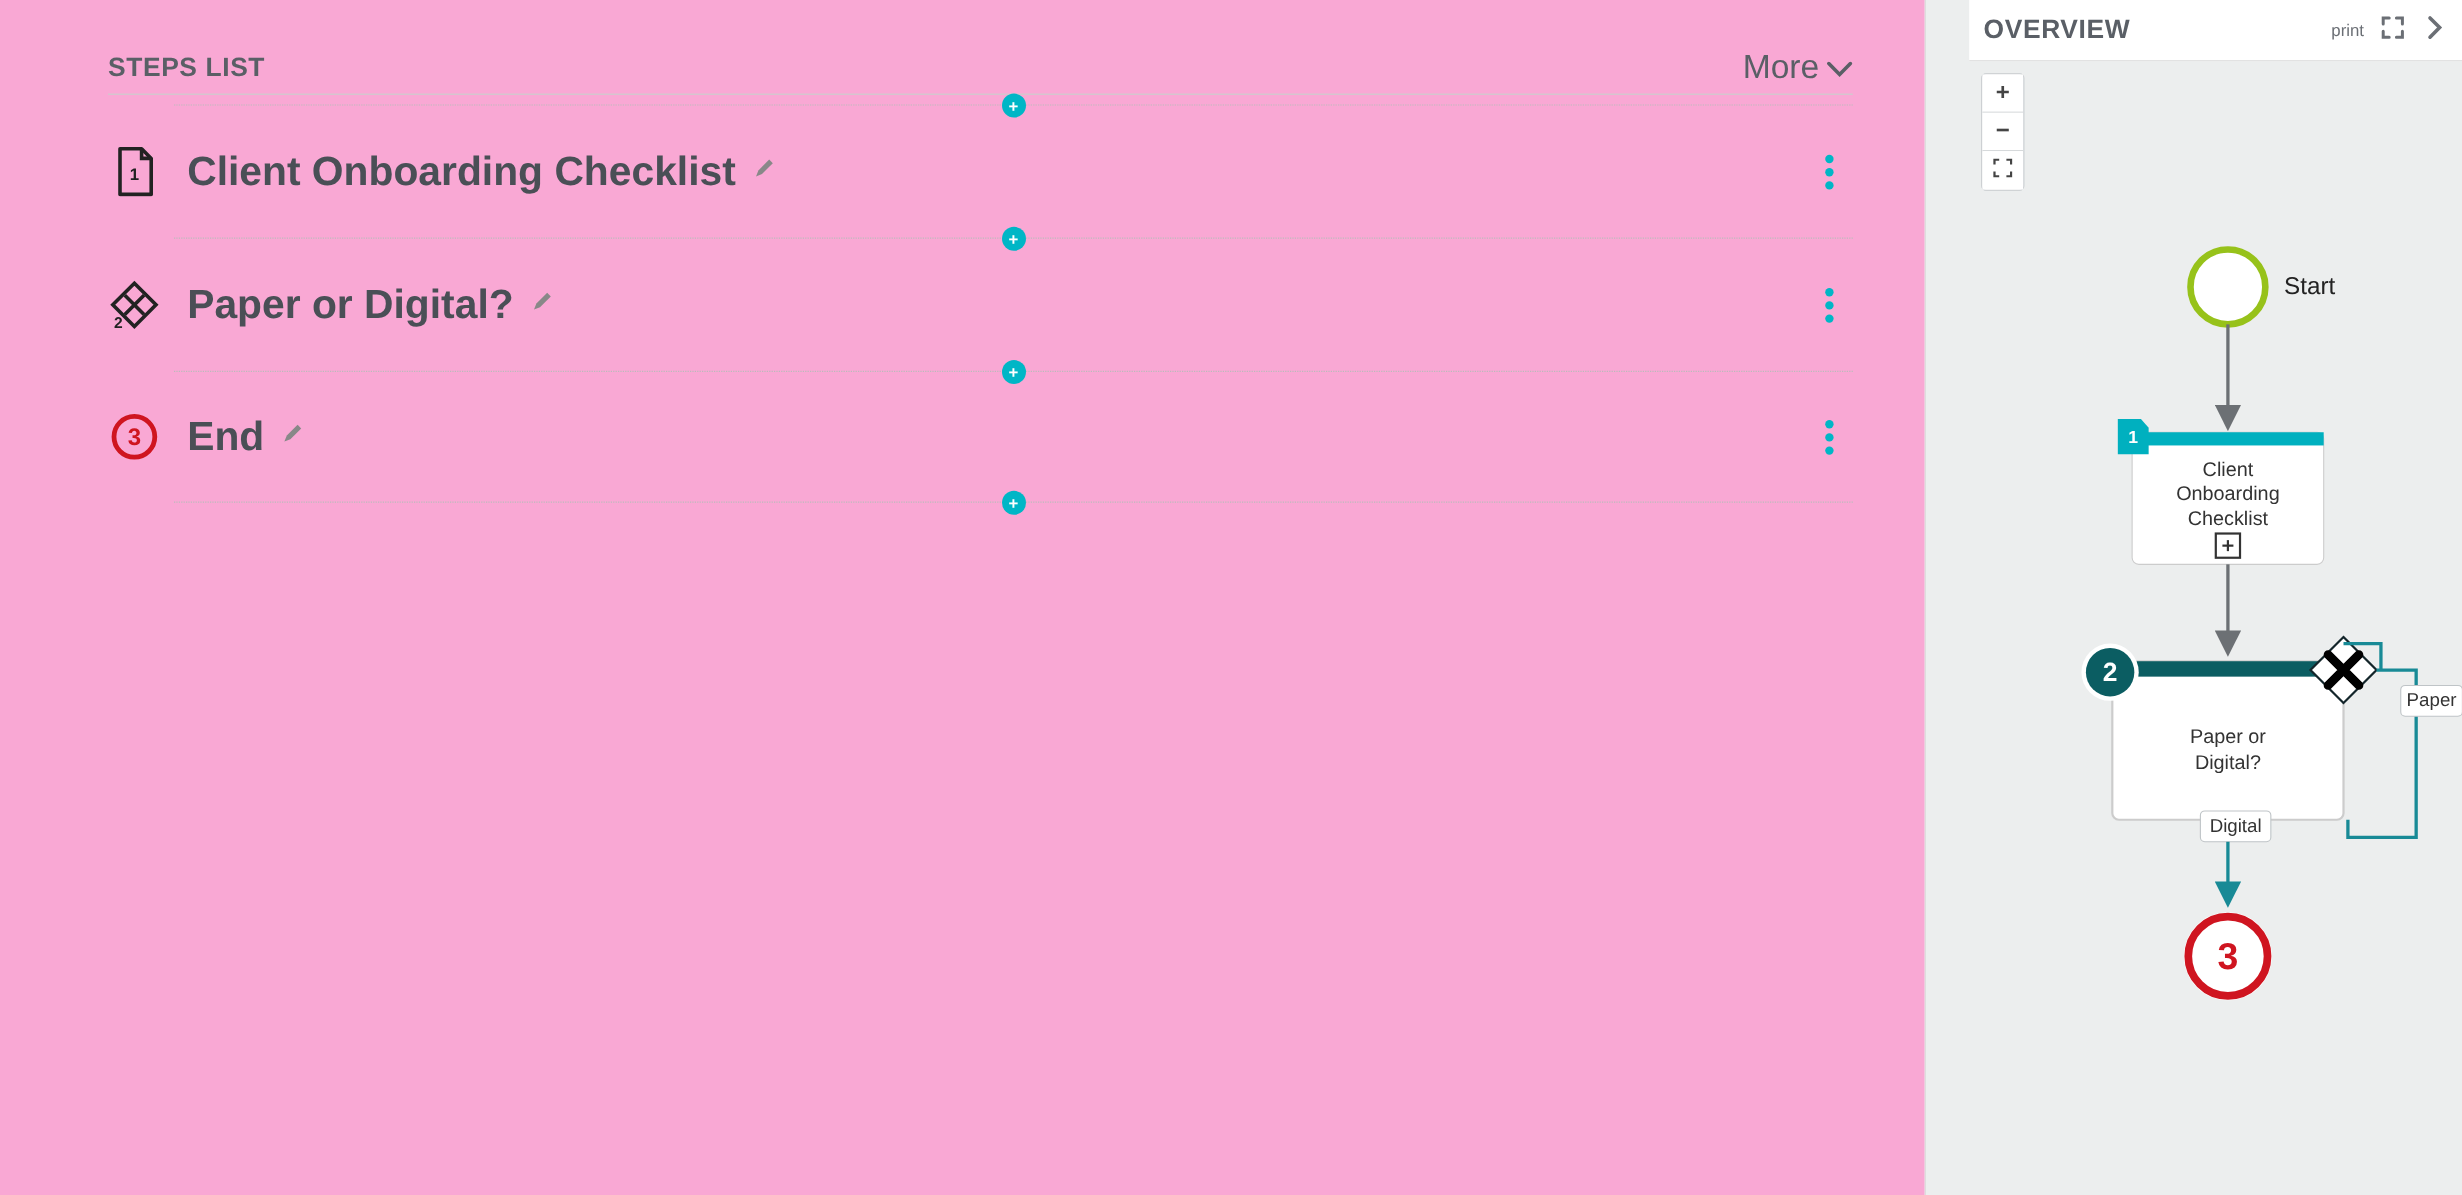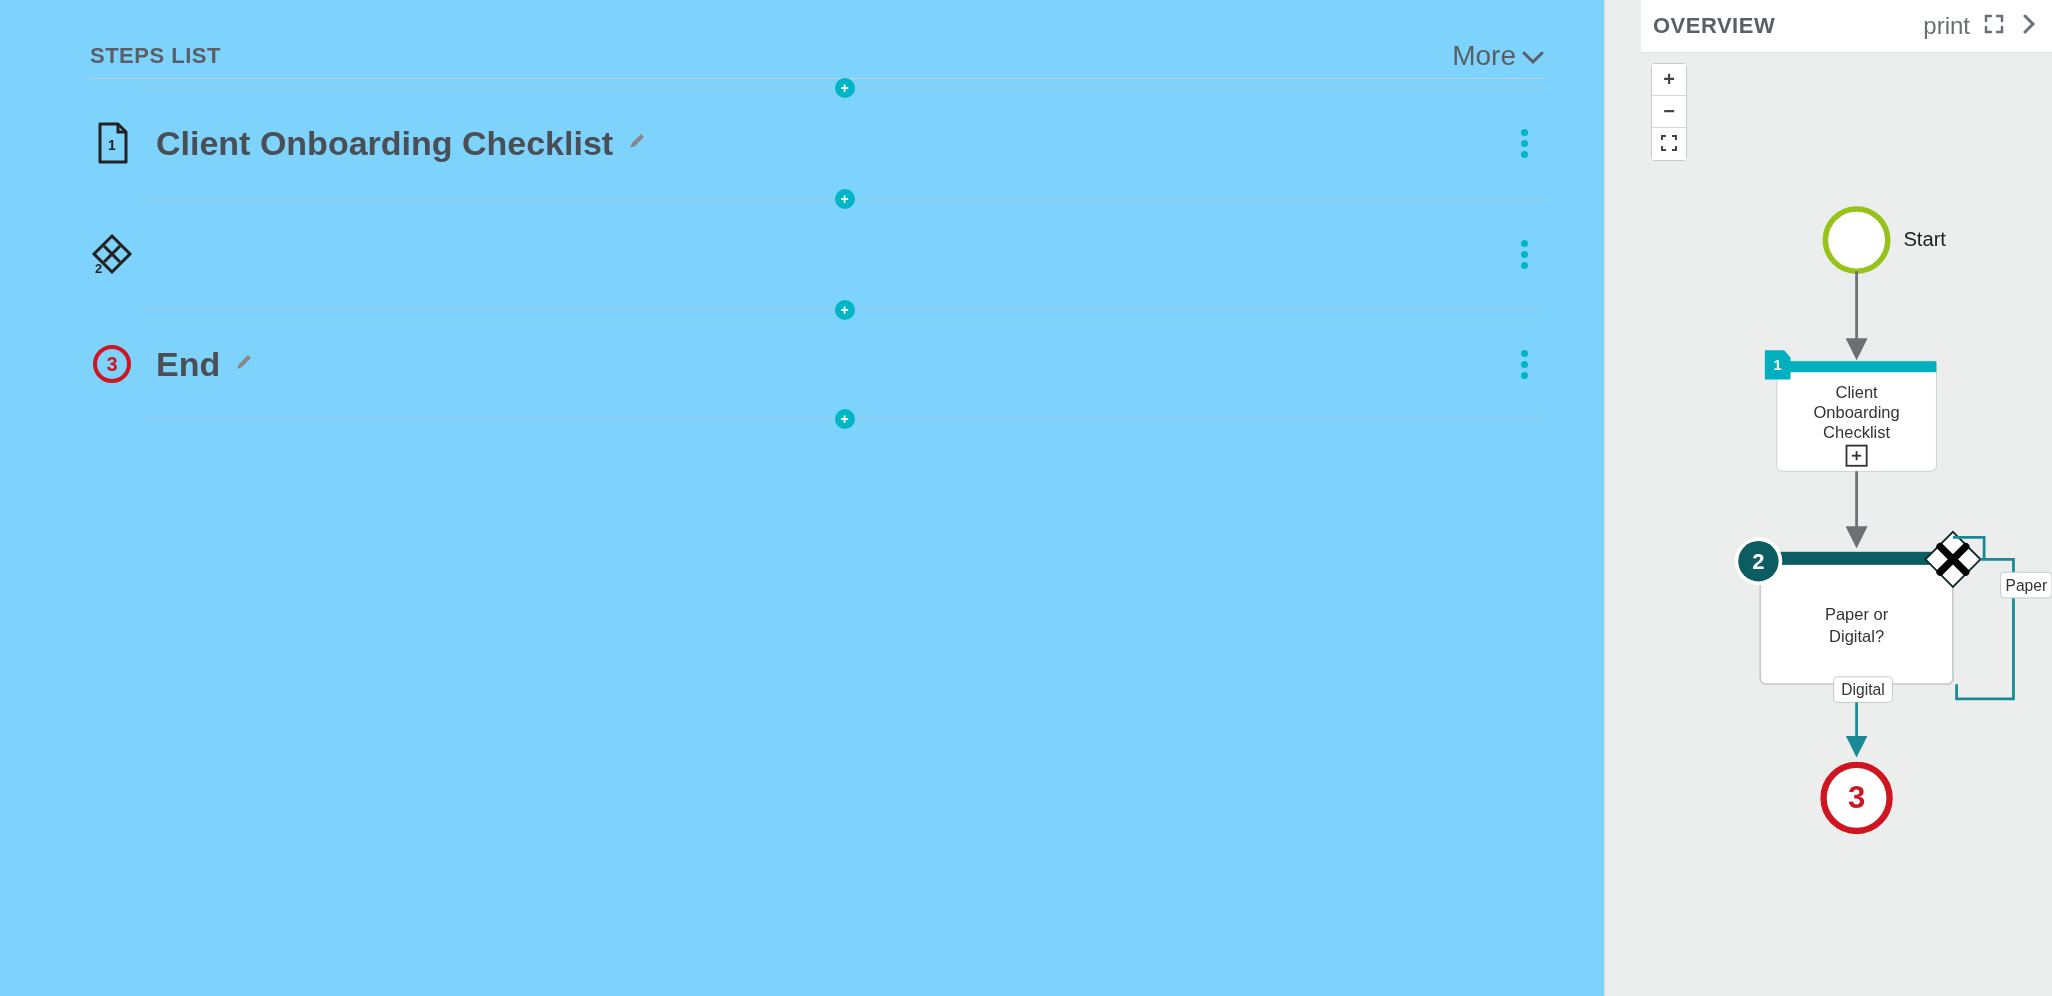--- a/index.html
+++ b/index.html
@@ -4,21 +4,21 @@
 <style>
   * { box-sizing: border-box; margin: 0; padding: 0; }
   html, body { width: 100%; height: 100%; font-family: "Segoe UI", "Helvetica Neue", Arial, sans-serif; color:#333; }
   body { display:flex; }
 
   
   .left {
     flex: 1;
     padding: 40px 60px 0 90px;
     overflow:auto;
-    background:#7dd3fc;
+    background:#f9a8d4;
   }
   .steps-header {
     display:flex;
     align-items:center;
     justify-content:space-between;
     border-bottom:1px solid #ccc;
     padding-bottom:6px;
     margin-bottom:8px;
   }
   .steps-header h2 {
@@ -120,21 +120,21 @@
     color:#5a5f66;
     letter-spacing:0.5px;
   }
   .right-header .spacer { flex:1; }
   .hdr-btn {
     font-size:18px;
     color:#6b6f75;
     cursor:pointer;
     padding:0 4px;
   }
-  .print-btn { font-size:24px; color:#6b6f75; cursor:pointer; }
+  .print-btn { font-size:14px; color:#6b6f75; cursor:pointer; }
 
   .canvas-wrap {
     position:relative;
     flex:1;
     overflow:hidden;
   }
   .zoom-controls {
     position:absolute;
     top:10px;
     left:10px;
@@ -221,20 +221,28 @@
   </div>
 
   <div class="step-row">
     <div class="step-icon">
       <svg width="42" height="42" viewBox="0 0 42 42">
         <path d="M21 3 L39 21 L21 39 L3 21 Z" fill="none" stroke="#222" stroke-width="3"></path>
         <path d="M13 13 L29 29 M29 13 L13 29" stroke="#222" stroke-width="3"></path>
         <text x="4" y="40" font-size="13" font-weight="700" fill="#222">2</text>
       </svg>
     </div>
+    <div class="step-title">
+      <span>Paper or Digital?</span>
+      <span class="edit-pencil">
+        <svg width="20" height="20" viewBox="0 0 20 20">
+            <path d="M3 17 L5 12 L14 3 L17 6 L8 15 Z" fill="#888"></path>
+          </svg>
+      </span>
+    </div>
     <div class="step-more">
       <span></span>
         <span></span>
         <span></span>
     </div>
   </div>
 
   <div class="add-line">
     <div class="add-btn">+</div>
   </div>

